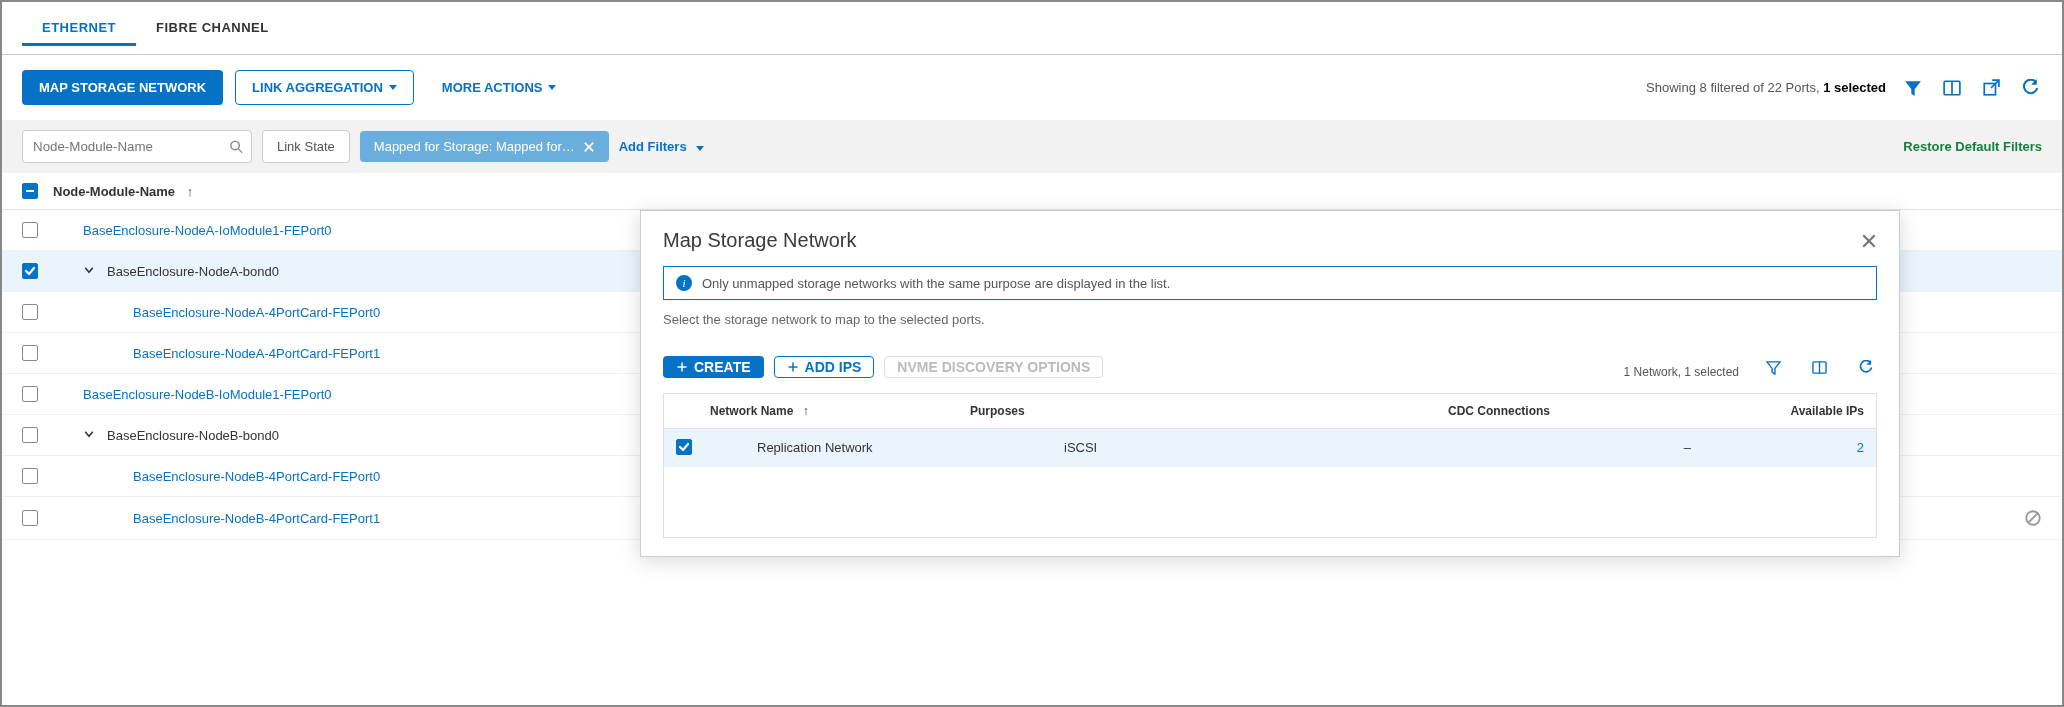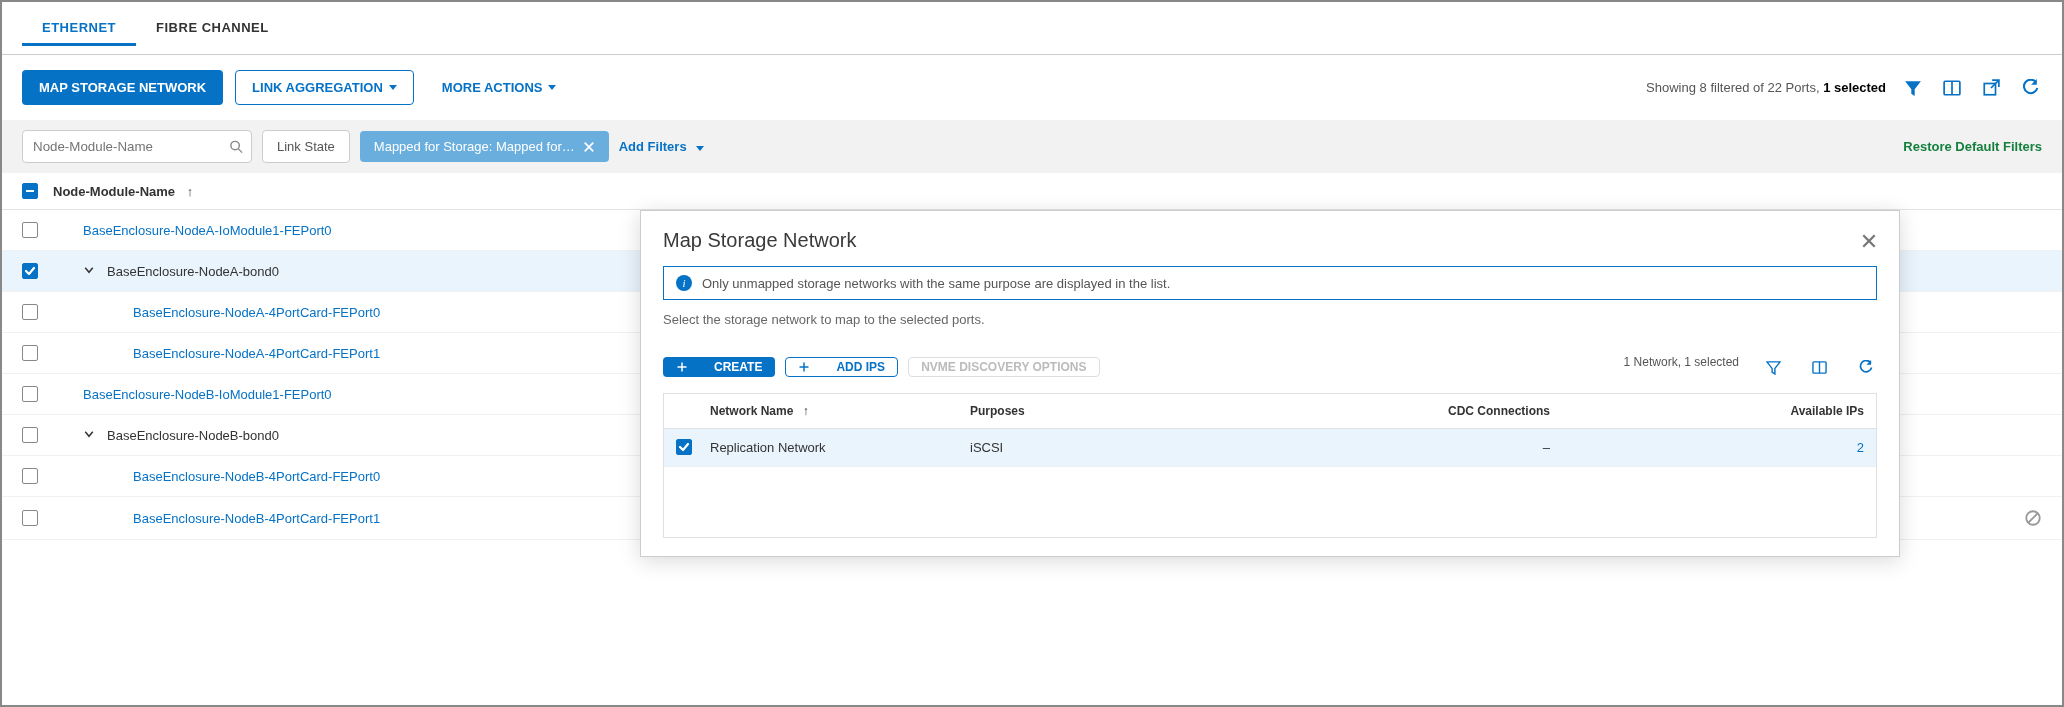--- a/index.html
+++ b/index.html
@@ -57,29 +57,29 @@
   .modal { position: absolute; top: 210px; left: 640px; width: 1260px; background: #fff; border: 1px solid #ccc; box-shadow: 0 4px 20px rgba(0,0,0,0.15); padding: 18px 22px; }
   .modal-title-row { display: flex; align-items: center; justify-content: space-between; }
   .modal-title { font-size: 20px; color: #3a3a3a; }
   .modal-close { color: #777; cursor: pointer; font-size: 20px; }
 
   .info-banner { display: flex; align-items: center; gap: 10px; border: 1px solid #0672c6; padding: 8px 12px; margin-top: 14px; color: #555; }
   .info-icon { width: 16px; height: 16px; border-radius: 50%; background: #0672c6; color: #fff; font-size: 11px; display: flex; align-items: center; justify-content: center; font-style: italic; font-family: Georgia, serif; }
   .modal-sub { color: #666; margin: 12px 0 28px; }
 
   .modal-toolbar { display: flex; align-items: center; gap: 10px; }
-  .btn-sm { padding: 2px 12px; font-size: 12px; border-radius: 4px; font-weight: 600; gap: 20px; }
+  .btn-sm { padding: 2px 12px; font-size: 14px; border-radius: 4px; font-weight: 600; }
   .btn-disabled { background: #fff; color: #bbb; border: 1px solid #ddd; cursor: default; }
-  .modal-toolbar .right { margin-left: auto; display: flex; align-items: flex-start; gap: 22px; }
+  .modal-toolbar .right { margin-left: auto; display: flex; align-items: flex-end; gap: 22px; }
   .count-text { color: #555; font-size: 12px; }
 
   .modal-table { margin-top: 14px; border: 1px solid #e0e0e2; }
   .modal-thead, .modal-row { display: flex; align-items: center; padding: 10px 12px; }
   .modal-thead { border-bottom: 1px solid #e0e0e2; font-weight: 700; font-size: 12px; }
-  .modal-row { border-bottom: 1px solid #eef0f1; }
+  .modal-row { border-bottom: 1px solid #eef0f1; gap: 47px; }
   .modal-row.selected { background: #eaf4fd; }
   .col-cb { width: 34px; }
   .col-name { flex: 0 0 260px; }
   .col-purpose { flex: 0 0 320px; }
   .col-cdc { flex: 0 0 260px; text-align: right; }
   .col-ips { flex: 1; text-align: right; }
   .table-pad { height: 70px; }
 
   .modal-footer { display: flex; justify-content: flex-end; gap: 10px; margin-top: 24px; }
 </style>

